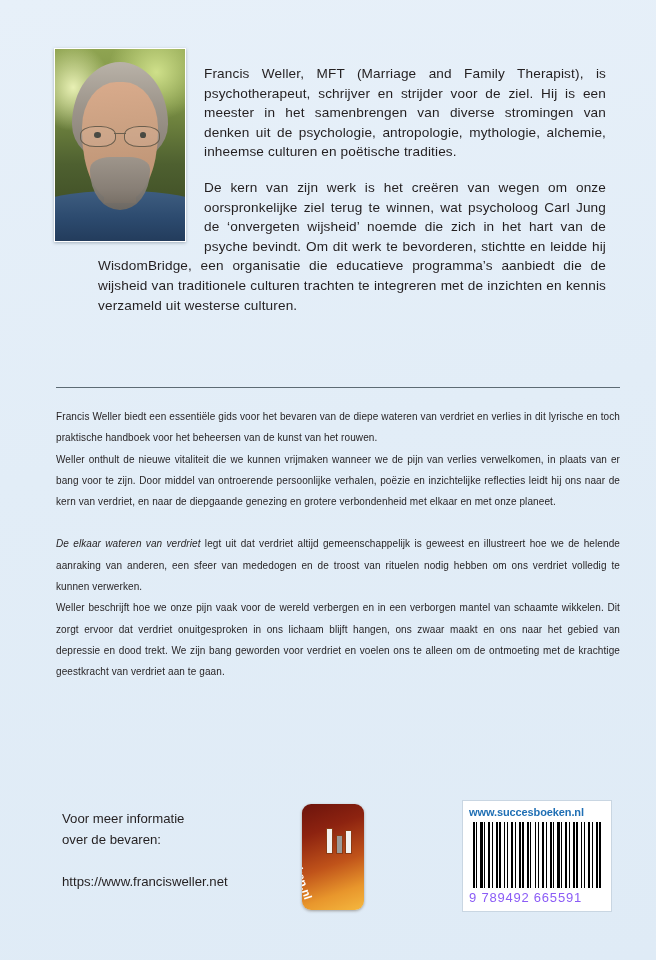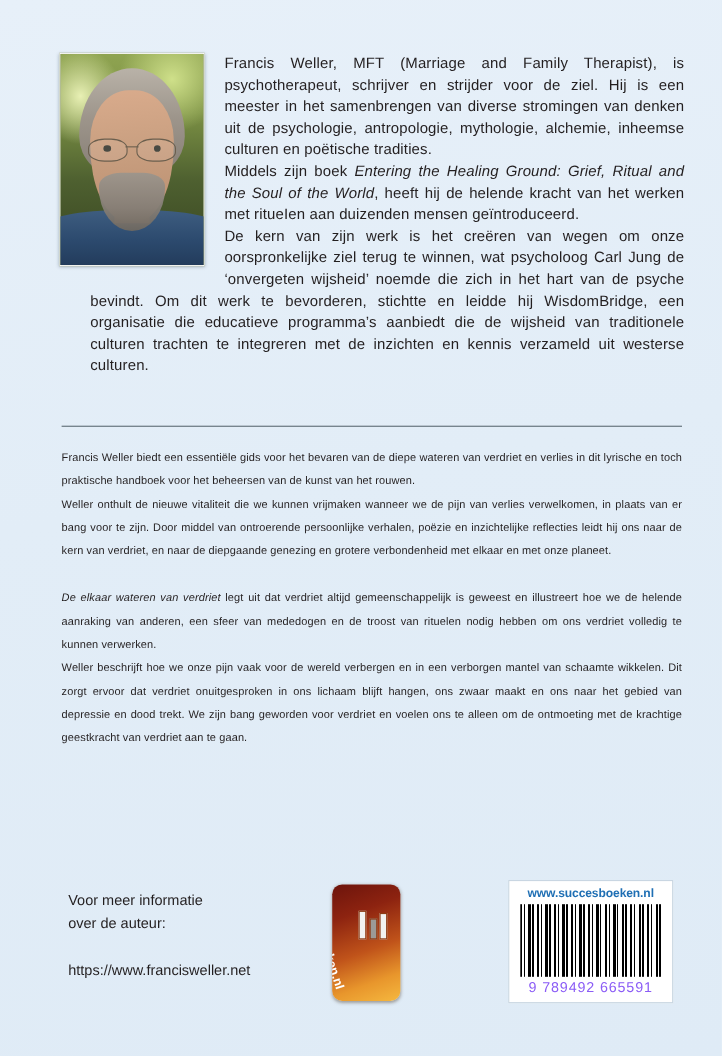--- a/index.html
+++ b/index.html
@@ -110,21 +110,21 @@
   }
   .portrait .eye.l { left: 30%; }
   .portrait .eye.r { right: 30%; }
 
   .bio-text {
     font-size: 13.6px;
     line-height: 19.6px;
     text-align: justify;
     letter-spacing: .01em;
   }
-  .bio-text p { margin: 0; padding-left: 28px; }
+  .bio-text p { margin: 16px; padding-left: 28px; }
   .bio-text i { font-style: italic; }
 
   
   .divider {
     position: absolute;
     left: 56px;
     right: 36px;
     top: 387px;
     height: 1px;
     background: #5d6b74;
@@ -209,21 +209,20 @@
   .barcode-box {
     position: absolute;
     left: 462px;
     top: 0;
     width: 150px;
     height: 112px;
     background: #ffffff;
     border: 1px solid #c9d6e2;
     padding: 4px 6px;
     box-sizing: border-box;
-    text-align: center;
   }
   .barcode-box .site {
     color: #1f6fb4;
     font-size: 11px;
     font-weight: bold;
     line-height: 14px;
     letter-spacing: -.01em;
   }
   .barcode-box .bars {
     height: 66px;
@@ -262,40 +261,39 @@
       <div class="beard"></div>
       <div class="glasses">
         <div class="lens l"></div>
         <div class="lens r"></div>
         <div class="bridge"></div>
       </div>
     </div>
 
     <div class="bio-text">
       <p>Francis Weller, MFT (Marriage and Family Therapist), is psychotherapeut, schrijver en strijder voor de ziel. Hij is een meester in het samenbrengen van diverse stromingen van denken uit de psychologie, antropologie, mythologie, alchemie, inheemse culturen en poëtische tradities.</p>
-      <p><span>Middels zijn boek </span><i>Entering the Healing Ground: Grief, Ritual and the Soul of the World</i><span>, heeft hij de helende kracht van het werken met ritueIen aan duizenden mensen geïntroduceerd.</span></p>
       <p>De kern van zijn werk is het creëren van wegen om onze oorspronkelijke ziel terug te winnen, wat psycholoog Carl Jung de ‘onvergeten wijsheid’ noemde die zich in het hart van de psyche bevindt. Om dit werk te bevorderen, stichtte en leidde hij WisdomBridge, een organisatie die educatieve programma’s aanbiedt die de wijsheid van traditionele culturen trachten te integreren met de inzichten en kennis verzameld uit westerse culturen.</p>
     </div>
   </div>
 
   <div class="divider"></div>
 
   <div class="blurb">
     <p>Francis Weller biedt een essentiële gids voor het bevaren van de diepe wateren van verdriet en verlies in dit lyrische en toch praktische handboek voor het beheersen van de kunst van het rouwen.</p>
     <p>Weller onthult de nieuwe vitaliteit die we kunnen vrijmaken wanneer we de pijn van verlies verwelkomen, in plaats van er bang voor te zijn. Door middel van ontroerende persoonlijke verhalen, poëzie en inzichtelijke reflecties leidt hij ons naar de kern van verdriet, en naar de diepgaande genezing en grotere verbondenheid met elkaar en met onze planeet.</p>
     <div class="gap"></div>
     <p><i>De elkaar wateren van verdriet</i><span> legt uit dat verdriet altijd gemeenschappelijk is geweest en illustreert hoe we de helende aanraking van anderen, een sfeer van mededogen en de troost van rituelen nodig hebben om ons verdriet volledig te kunnen verwerken.</span></p>
     <p>Weller beschrijft hoe we onze pijn vaak voor de wereld verbergen en in een verborgen mantel van schaamte wikkelen. Dit zorgt ervoor dat verdriet onuitgesproken in ons lichaam blijft hangen, ons zwaar maakt en ons naar het gebied van depressie en dood trekt. We zijn bang geworden voor verdriet en voelen ons te alleen om de ontmoeting met de krachtige geestkracht van verdriet aan te gaan.</p>
   </div>
 
   <div class="footer">
 
     <div class="author-info">
       <div>Voor meer informatie</div>
-      <div>over de auteur:</div>
+      <div>over de bevaren:</div>
       <div class="url">https://www.francisweller.net</div>
     </div>
 
     <div class="logo">
       <div class="diag">succesboeken.nl</div>
       <div class="books">
         <span></span>
         <span></span>
         <span></span>
       </div>

